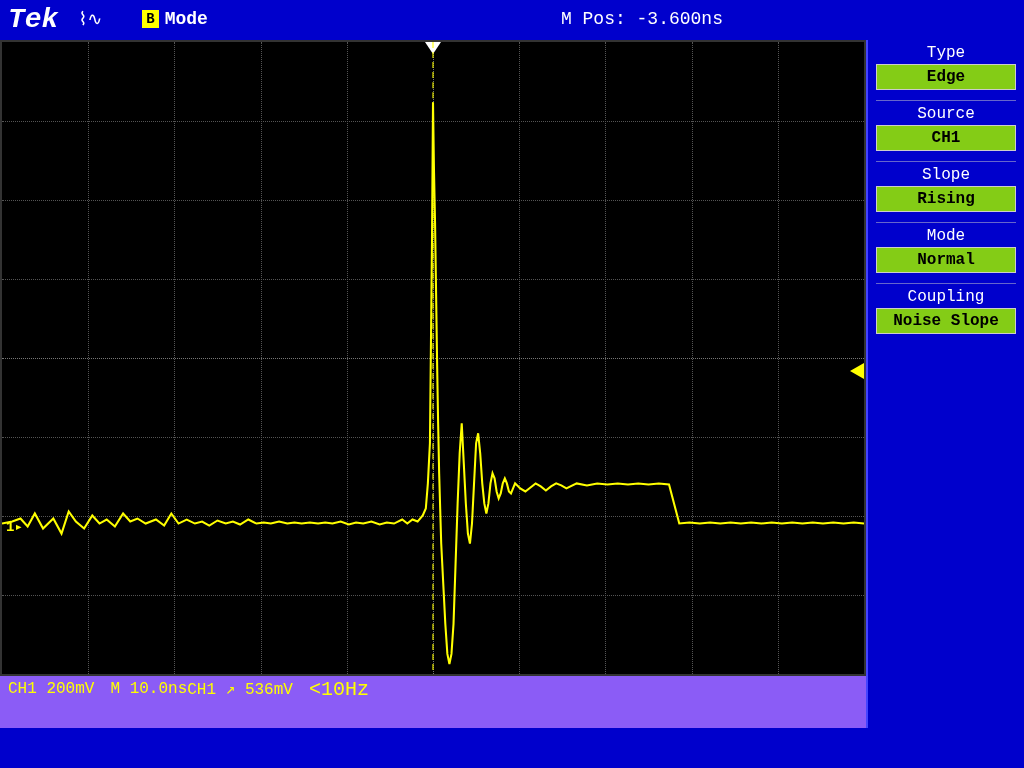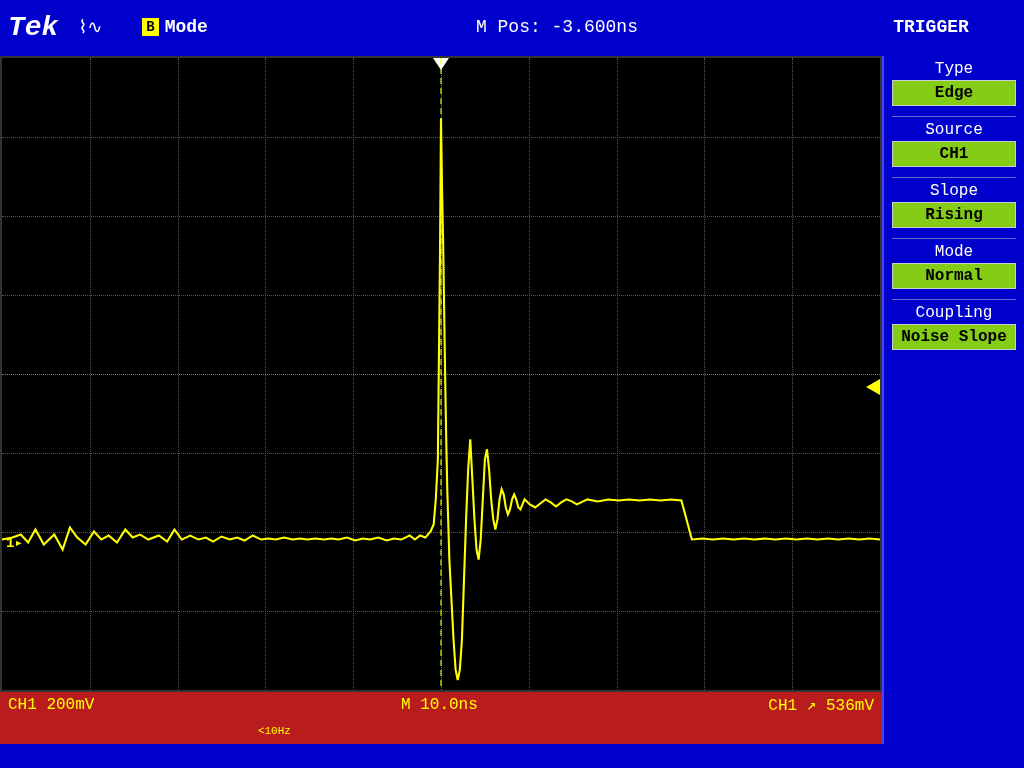--- a/index.html
+++ b/index.html
@@ -8,21 +8,21 @@
       height: 768px;
       background: #0000cc;
       font-family: 'Courier New', monospace;
       overflow: hidden;
     }
 
     
     #header {
       display: flex;
       align-items: center;
-      height: 56px;
+      height: 40px;
       background: #0000cc;
       padding: 0 8px;
       border-bottom: 2px solid #0000cc;
     }
     #header .tek-logo {
       color: white;
       font-size: 28px;
       font-weight: bold;
       font-style: italic;
       margin-right: 20px;
@@ -143,23 +143,23 @@
     .waveform-svg {
       position: absolute;
       top: 0; left: 0; right: 0; bottom: 0;
       width: 100%;
       height: 100%;
     }
 
     
     #status-bar {
       height: 52px;
-      background: #b91c1c;
-      display: flex;
-      flex-direction: column;
+      background: #8b5cf6;
+      display: flex;
+      flex-direction: row;
     }
     .status-row1, .status-row2 {
       display: flex;
       align-items: center;
       height: 26px;
       padding: 0 8px;
     }
     .status-ch1 {
       color: yellow;
       font-size: 16px;
@@ -177,27 +177,27 @@
       text-align: right;
     }
     .status-date {
       color: yellow;
       font-size: 16px;
       flex: 1;
       text-align: center;
     }
     .status-freq {
       color: yellow;
-      font-size: 11px;
+      font-size: 20px;
       text-align: right;
     }
 
     
     #right-panel {
-      width: 142px;
+      width: 158px;
       background: #0000cc;
       display: flex;
       flex-direction: column;
       padding: 4px 8px;
       border-left: 2px solid #4444ff;
     }
 
     .panel-section {
       margin-bottom: 6px;
     }
@@ -229,21 +229,20 @@
 <body>
 
 <div id="header">
   <span class="tek-logo">Tek</span>
   <span class="waveform-icon">⌇∿</span>
   <div class="ready-section">
     <span class="b-badge">B</span>
     <span class="ready-text">Mode</span>
   </div>
   <span class="m-pos">M Pos: -3.600ns</span>
-  <span class="trigger-label">TRIGGER</span>
 </div>
 
 <div id="main">
 
   <div id="screen-area">
     <div id="scope-screen">
 
       <div class="grid-line-h" style="top:12.5%"></div>
       <div class="grid-line-h" style="top:25%"></div>
       <div class="grid-line-h" style="top:37.5%"></div>

